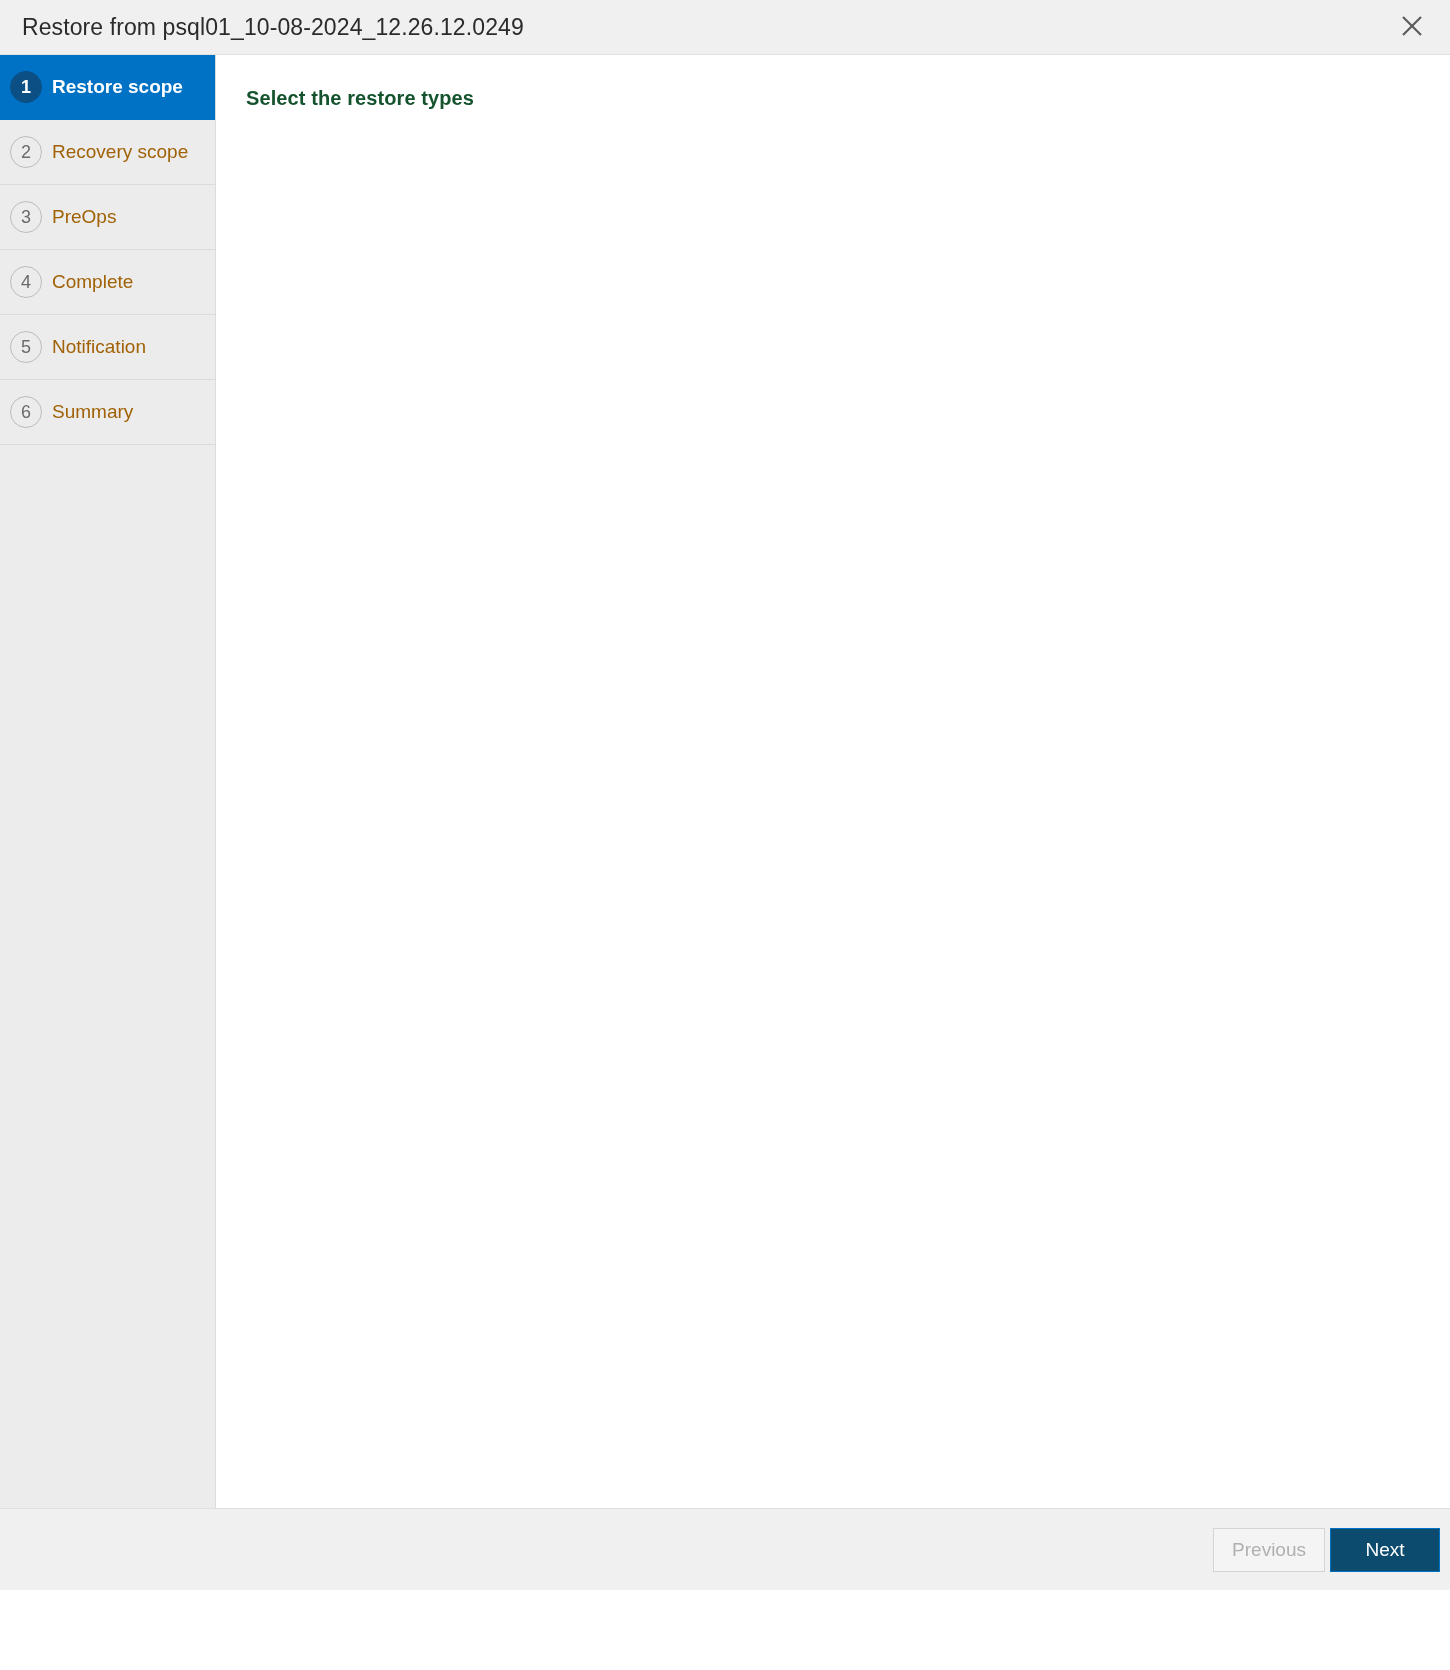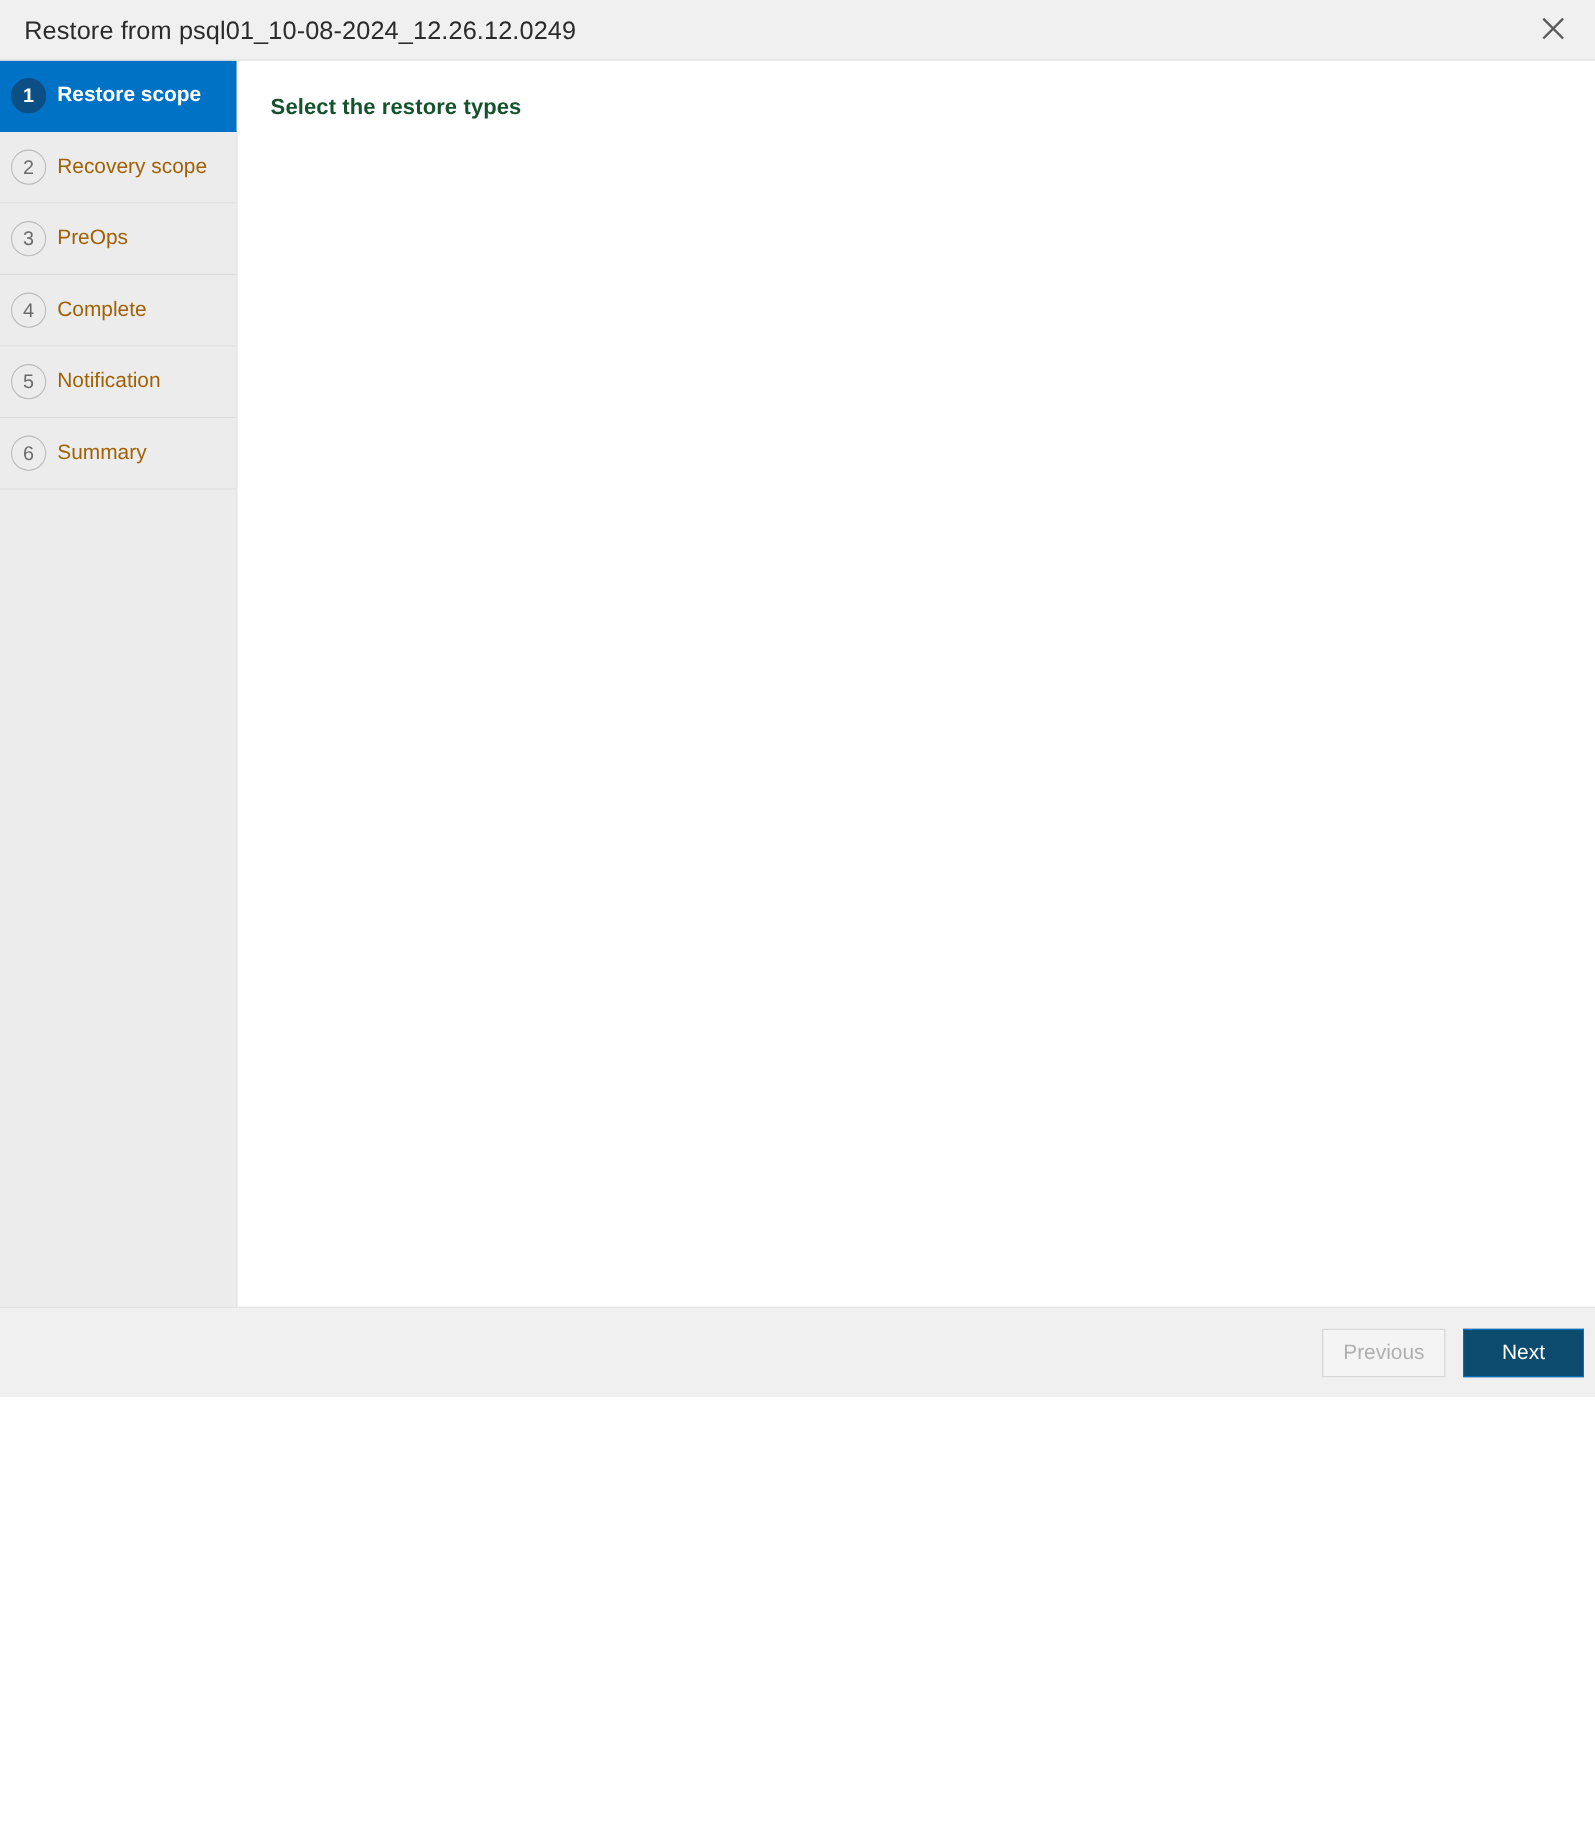--- a/index.html
+++ b/index.html
@@ -8,21 +8,21 @@
     width: 1450px;
     height: 1670px;
     background: #ffffff;
     font-family: "Liberation Sans", "DejaVu Sans", sans-serif;
     -webkit-font-smoothing: antialiased;
   }
 
   .dialog {
     position: relative;
     width: 1450px;
-    height: 1270px;
+    height: 1590px;
     background: #ffffff;
     display: flex;
     flex-direction: column;
     overflow: hidden;
   }
 
   
   .dialog-header {
     height: 55px;
     min-height: 55px;
@@ -185,21 +185,21 @@
   
   .dialog-footer {
     height: 82px;
     min-height: 82px;
     background: #f0f0f0;
     border-top: 1px solid #e0e0e0;
     display: flex;
     align-items: center;
     justify-content: flex-end;
     padding-right: 10px;
-    gap: 16px;
+    gap: 5px;
   }
 
   .btn {
     height: 44px;
     min-width: 104px;
     font-size: 19px;
     font-family: "Liberation Sans", "DejaVu Sans", sans-serif;
     border-radius: 0;
     padding: 0 18px;
     cursor: pointer;

